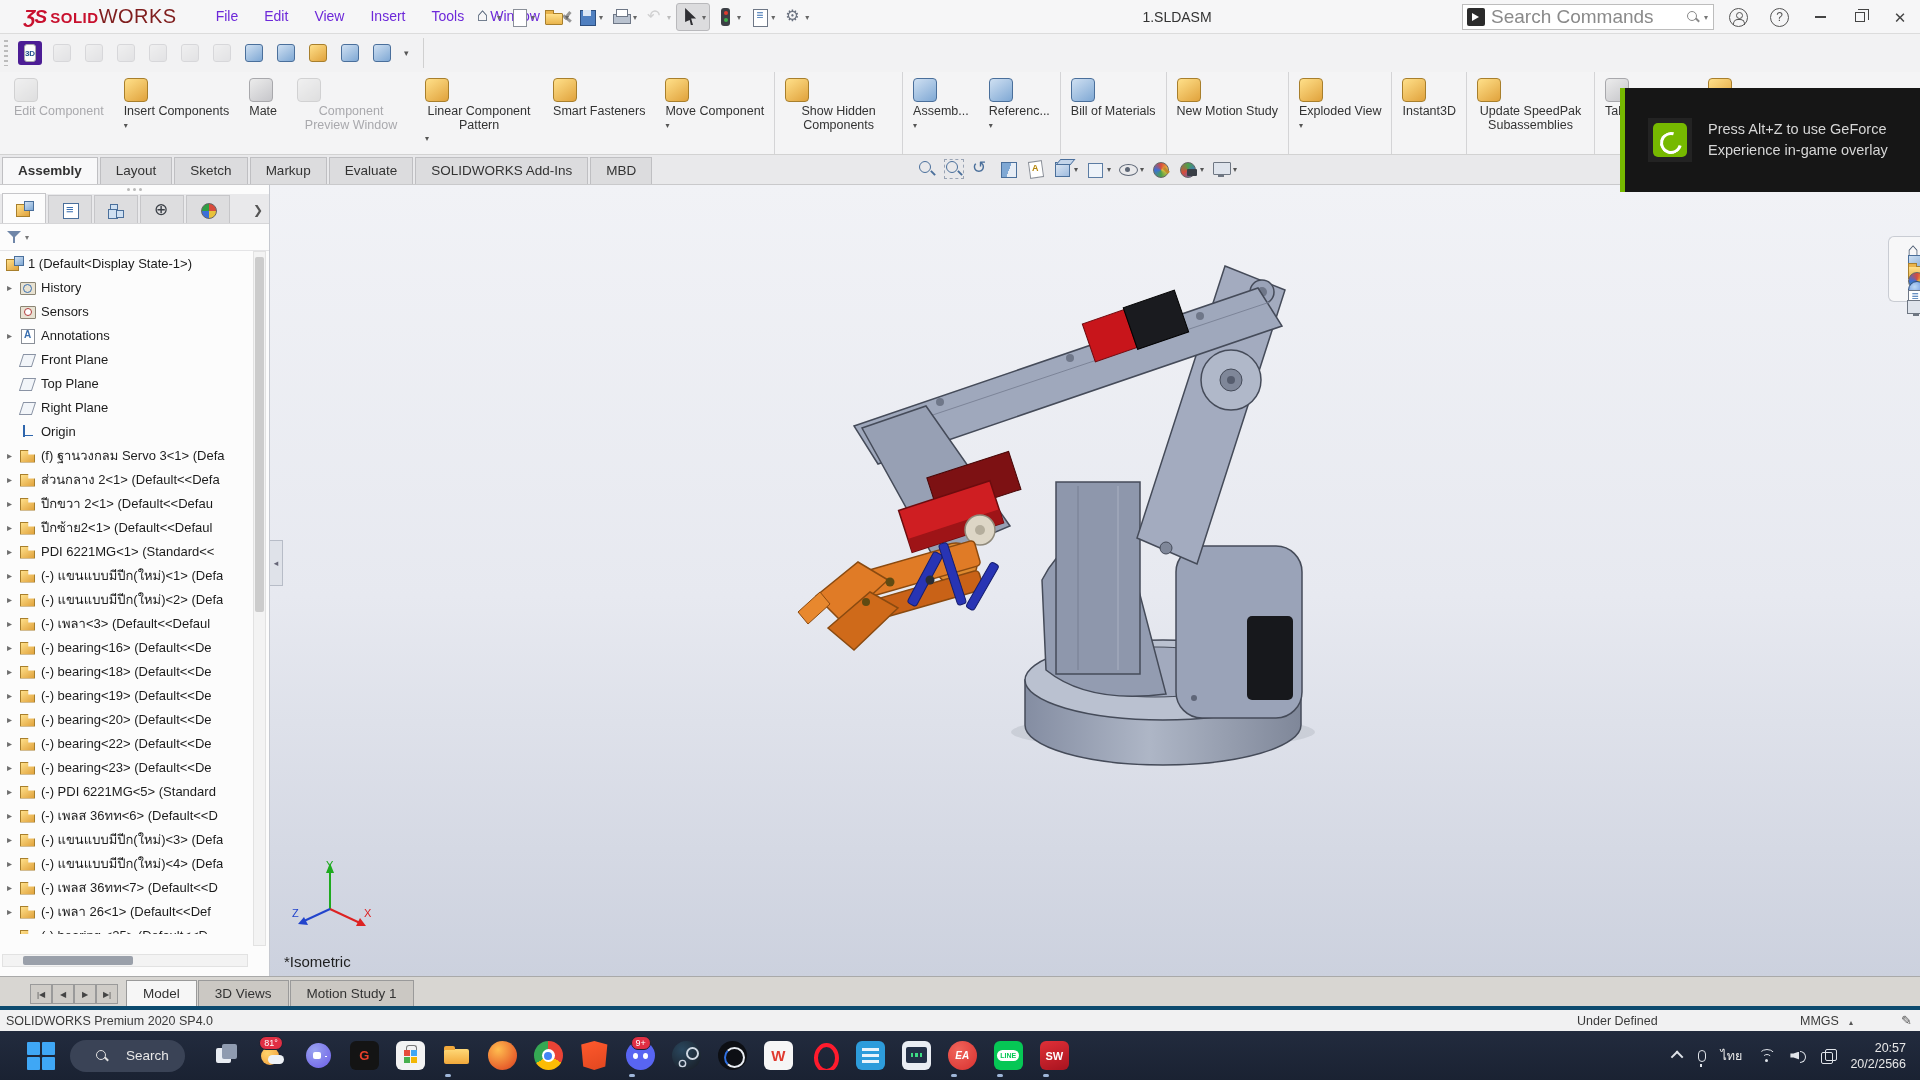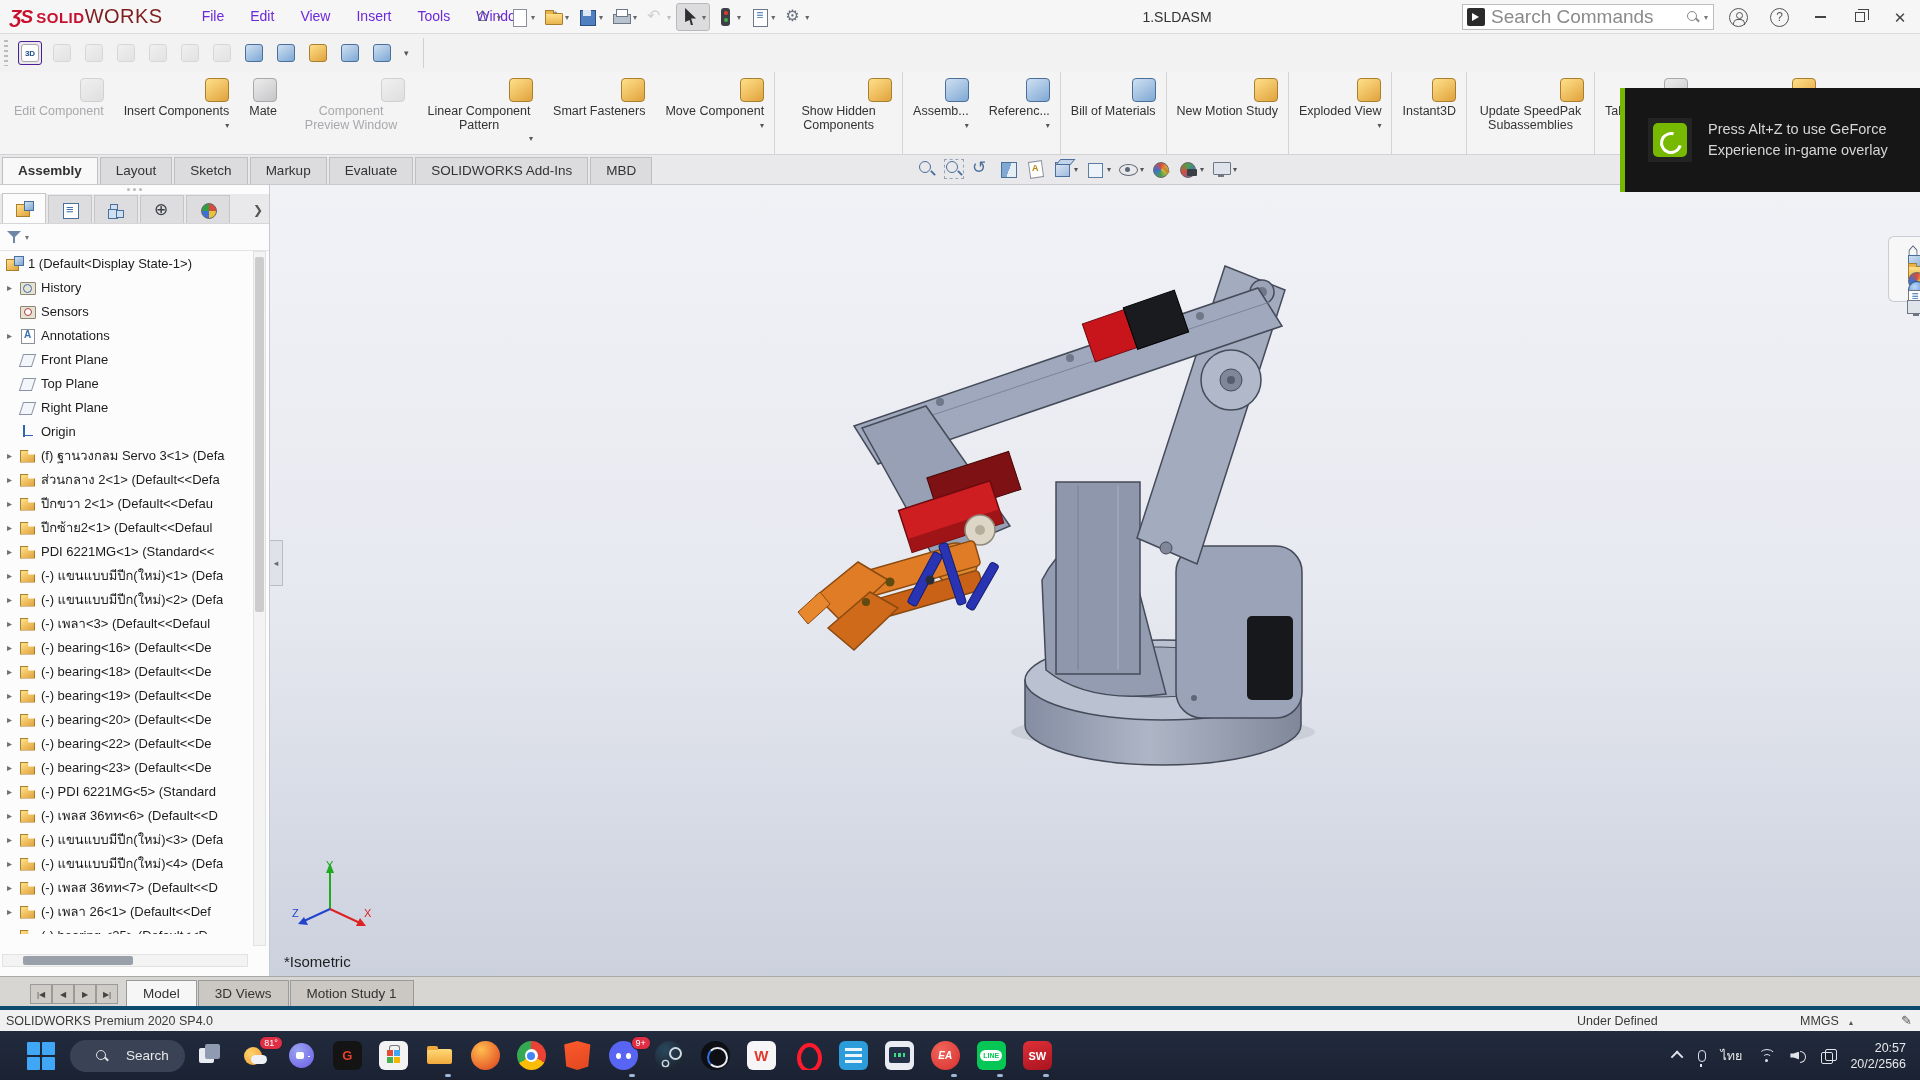--- a/index.html
+++ b/index.html
@@ -1,21 +1,21 @@
 <!DOCTYPE html>
 <html><head>
 <meta charset="utf-8">
 <style>
   *{margin:0;padding:0;box-sizing:border-box}
   html,body{width:1920px;height:1080px;overflow:hidden}
   body{font-family:"Liberation Sans",sans-serif;font-size:13px;color:#222;background:#e8eaf1;position:relative}
   .abs{position:absolute}
   
   #titlebar{position:absolute;left:0;top:0;width:1920px;height:34px;background:#f6f6f7;border-bottom:1px solid #dcdcdc;display:flex;align-items:center;z-index:30}
-  .logo{display:flex;align-items:baseline;margin-left:10px;cursor:default}
+  .logo{display:flex;align-items:baseline;margin-left:24px;cursor:default}
   .logo .mark{color:#c8102e;font-weight:bold;font-style:italic;font-size:19px;letter-spacing:-1px;margin-right:4px}
   .logo .w1{color:#c8102e;font-weight:bold;font-size:15px;letter-spacing:.5px}
   .logo .w2{color:#7f1d1d;font-size:20px;letter-spacing:.5px}
   #menus{display:flex;margin-left:26px}
   .menu-item{padding:0 13px;line-height:33px;font-size:14px;color:#6d28d9}
   .pin-icon{width:16px;height:16px;margin-left:6px;position:relative;opacity:.75}
   .pin-icon::before{content:"";position:absolute;left:7px;top:2px;width:3px;height:9px;background:#777;transform:rotate(40deg)}
   .pin-icon::after{content:"";position:absolute;left:3px;top:8px;width:10px;height:3px;background:#777;transform:rotate(40deg)}
   #quickaccess{position:absolute;left:472px;top:0;height:34px;display:flex;align-items:center;gap:2px}
   .qa{display:flex;align-items:center;padding:3px 3px;border-radius:3px}
@@ -56,32 +56,32 @@
   .mini{width:11px;height:1.6px;background:#444}
   .rest{width:10px;height:10px;border:1.2px solid #444;position:relative}
   .rest::before{content:"";position:absolute;left:2px;top:-4px;width:10px;height:10px;border:1.2px solid #444;border-left:none;border-bottom:none}
   .closex{font-size:15px;line-height:1}
   
   #row2{position:absolute;left:0;top:34px;width:1920px;height:38px;background:#f2f2f3;display:flex;align-items:center}
   .grip{width:4px;height:26px;margin:0 6px 0 4px;background:repeating-linear-gradient(#bbb 0 2px,transparent 2px 5px)}
   .t2{width:24px;height:24px;margin:0 4px;border-radius:3px;position:relative;display:flex;align-items:center;justify-content:center}
   .t2 .chip{width:18px;height:18px;border-radius:3px}
   .t2 .lbl{position:absolute;font-size:8px;font-weight:bold;color:#1f4e8c}
-  .t2.f-active{border:1px solid #4c1d95;background:#e9e9ea}
+  .t2.f-active{border:6px solid #4c1d95;background:#e9e9ea}
   .t2.f-disabled{opacity:.35}
   .chip{display:inline-block}
   .chip[data-tone="gold"]{background:linear-gradient(145deg,#ffe08a,#e0a23c);border:1px solid #a87f2c}
   .chip[data-tone="blue"]{background:linear-gradient(145deg,#cfe0f2,#7fa8d4);border:1px solid #4a6f9b}
   .chip[data-tone="gray"]{background:linear-gradient(145deg,#ececec,#c6c6ca);border:1px solid #a8a8ac}
   .chip[data-tone="white"]{background:#fdfdfd;border:1px solid #a8a8ac}
   .row2-caret{font-size:9px;color:#555;margin:0 6px}
   .vsep{width:1px;height:30px;background:#d0d0d0;margin:0 8px}
   
   #ribbon{position:absolute;left:0;top:72px;width:1920px;height:83px;background:#f4f4f5;border-bottom:1px solid #d2d2d2;display:flex;align-items:stretch;padding-left:4px}
-  .rb{display:flex;flex-direction:column;align-items:flex-end;justify-content:flex-start;padding:6px 10px 2px;max-width:128px;text-align:center;position:relative}
+  .rb{display:flex;flex-direction:column;align-items:flex-start;justify-content:flex-start;padding:6px 10px 2px;max-width:128px;text-align:center;position:relative}
   .rb .chip{width:24px;height:24px;border-radius:4px;margin-bottom:3px}
   .rb-label{font-size:12.5px;color:#333;line-height:13.5px;white-space:normal}
   .rb .caret{display:none;font-size:8px;color:#555;margin-top:2px}
   .rb.f-dropdown .caret{display:block}
   .rb.f-disabled .rb-label{color:#a9a9ad}
   .rb.f-disabled .chip{filter:grayscale(1);opacity:.45}
   .rb.f-sep{border-left:1px solid #d4d4d6}
   
   #tabrow{position:absolute;left:0;top:155px;width:1920px;height:30px;background:#e9e9eb;border-bottom:1px solid #c9c9cb;display:flex;align-items:flex-end}
   .rtab{padding:0 15px;height:27px;line-height:26px;font-size:13.5px;color:#333;background:#dcdcde;border:1px solid #bfbfc2;border-bottom:none;margin-left:2px}
@@ -198,21 +198,21 @@
   #statusbar .sb-pencil{position:absolute;right:8px;top:3px;font-size:13px;color:#555}
   
   #taskbar{position:absolute;left:0;top:1031px;width:1920px;height:49px;background:linear-gradient(180deg,#222b3e,#1a2232);display:flex;align-items:center;z-index:50}
   #start{width:30px;height:30px;margin-left:26px;display:grid;grid-template-columns:13px 13px;grid-gap:2px;align-content:center;justify-content:center}
   #start i{width:13px;height:13px;background:#3fa7f5;border-radius:1px}
   #tb-search{height:32px;margin-left:14px;padding:0 16px 0 12px;border-radius:16px;background:#3a4356;display:flex;align-items:center;color:#e8e8e8;font-size:13.5px}
   #tb-search .mag::before{border-color:#e0e0e0}
   #tb-search .mag::after{background:#e0e0e0}
   #tb-search span{margin-left:13px}
   #tb-icons{display:flex;align-items:center;margin-left:10px}
-  .tbi{width:46px;height:46px;position:relative;display:flex;align-items:center;justify-content:flex-start;border-radius:5px}
+  .tbi{width:46px;height:46px;position:relative;display:flex;align-items:center;justify-content:flex-end;border-radius:5px}
   .tbg{width:29px;height:29px;border-radius:6px;display:flex;align-items:center;justify-content:center;position:relative;overflow:hidden}
   .tletter{font-weight:bold;font-size:12px;color:#fff;letter-spacing:0}
   .tbadge{position:absolute;right:4px;top:3px;background:#e02f44;color:#fff;font-size:9px;padding:1px 4px;border-radius:8px;border:1px solid #1a2232}
   .tbadge:empty{display:none}
   .tdot{display:none;position:absolute;bottom:2px;left:50%;transform:translateX(-50%);width:6px;height:3px;border-radius:2px;background:#9fb6d8}
   .tbi.f-dot .tdot{display:block}
   .tbg[data-app="task-view"]{background:transparent}
   .tbg[data-app="task-view"]::before{content:"";position:absolute;left:4px;top:7px;width:15px;height:15px;background:#e9edf3;border-radius:2px}
   .tbg[data-app="task-view"]::after{content:"";position:absolute;left:10px;top:3px;width:15px;height:15px;background:#8f9bb0;border-radius:2px}
   .tbg[data-app="weather"]{background:transparent}

